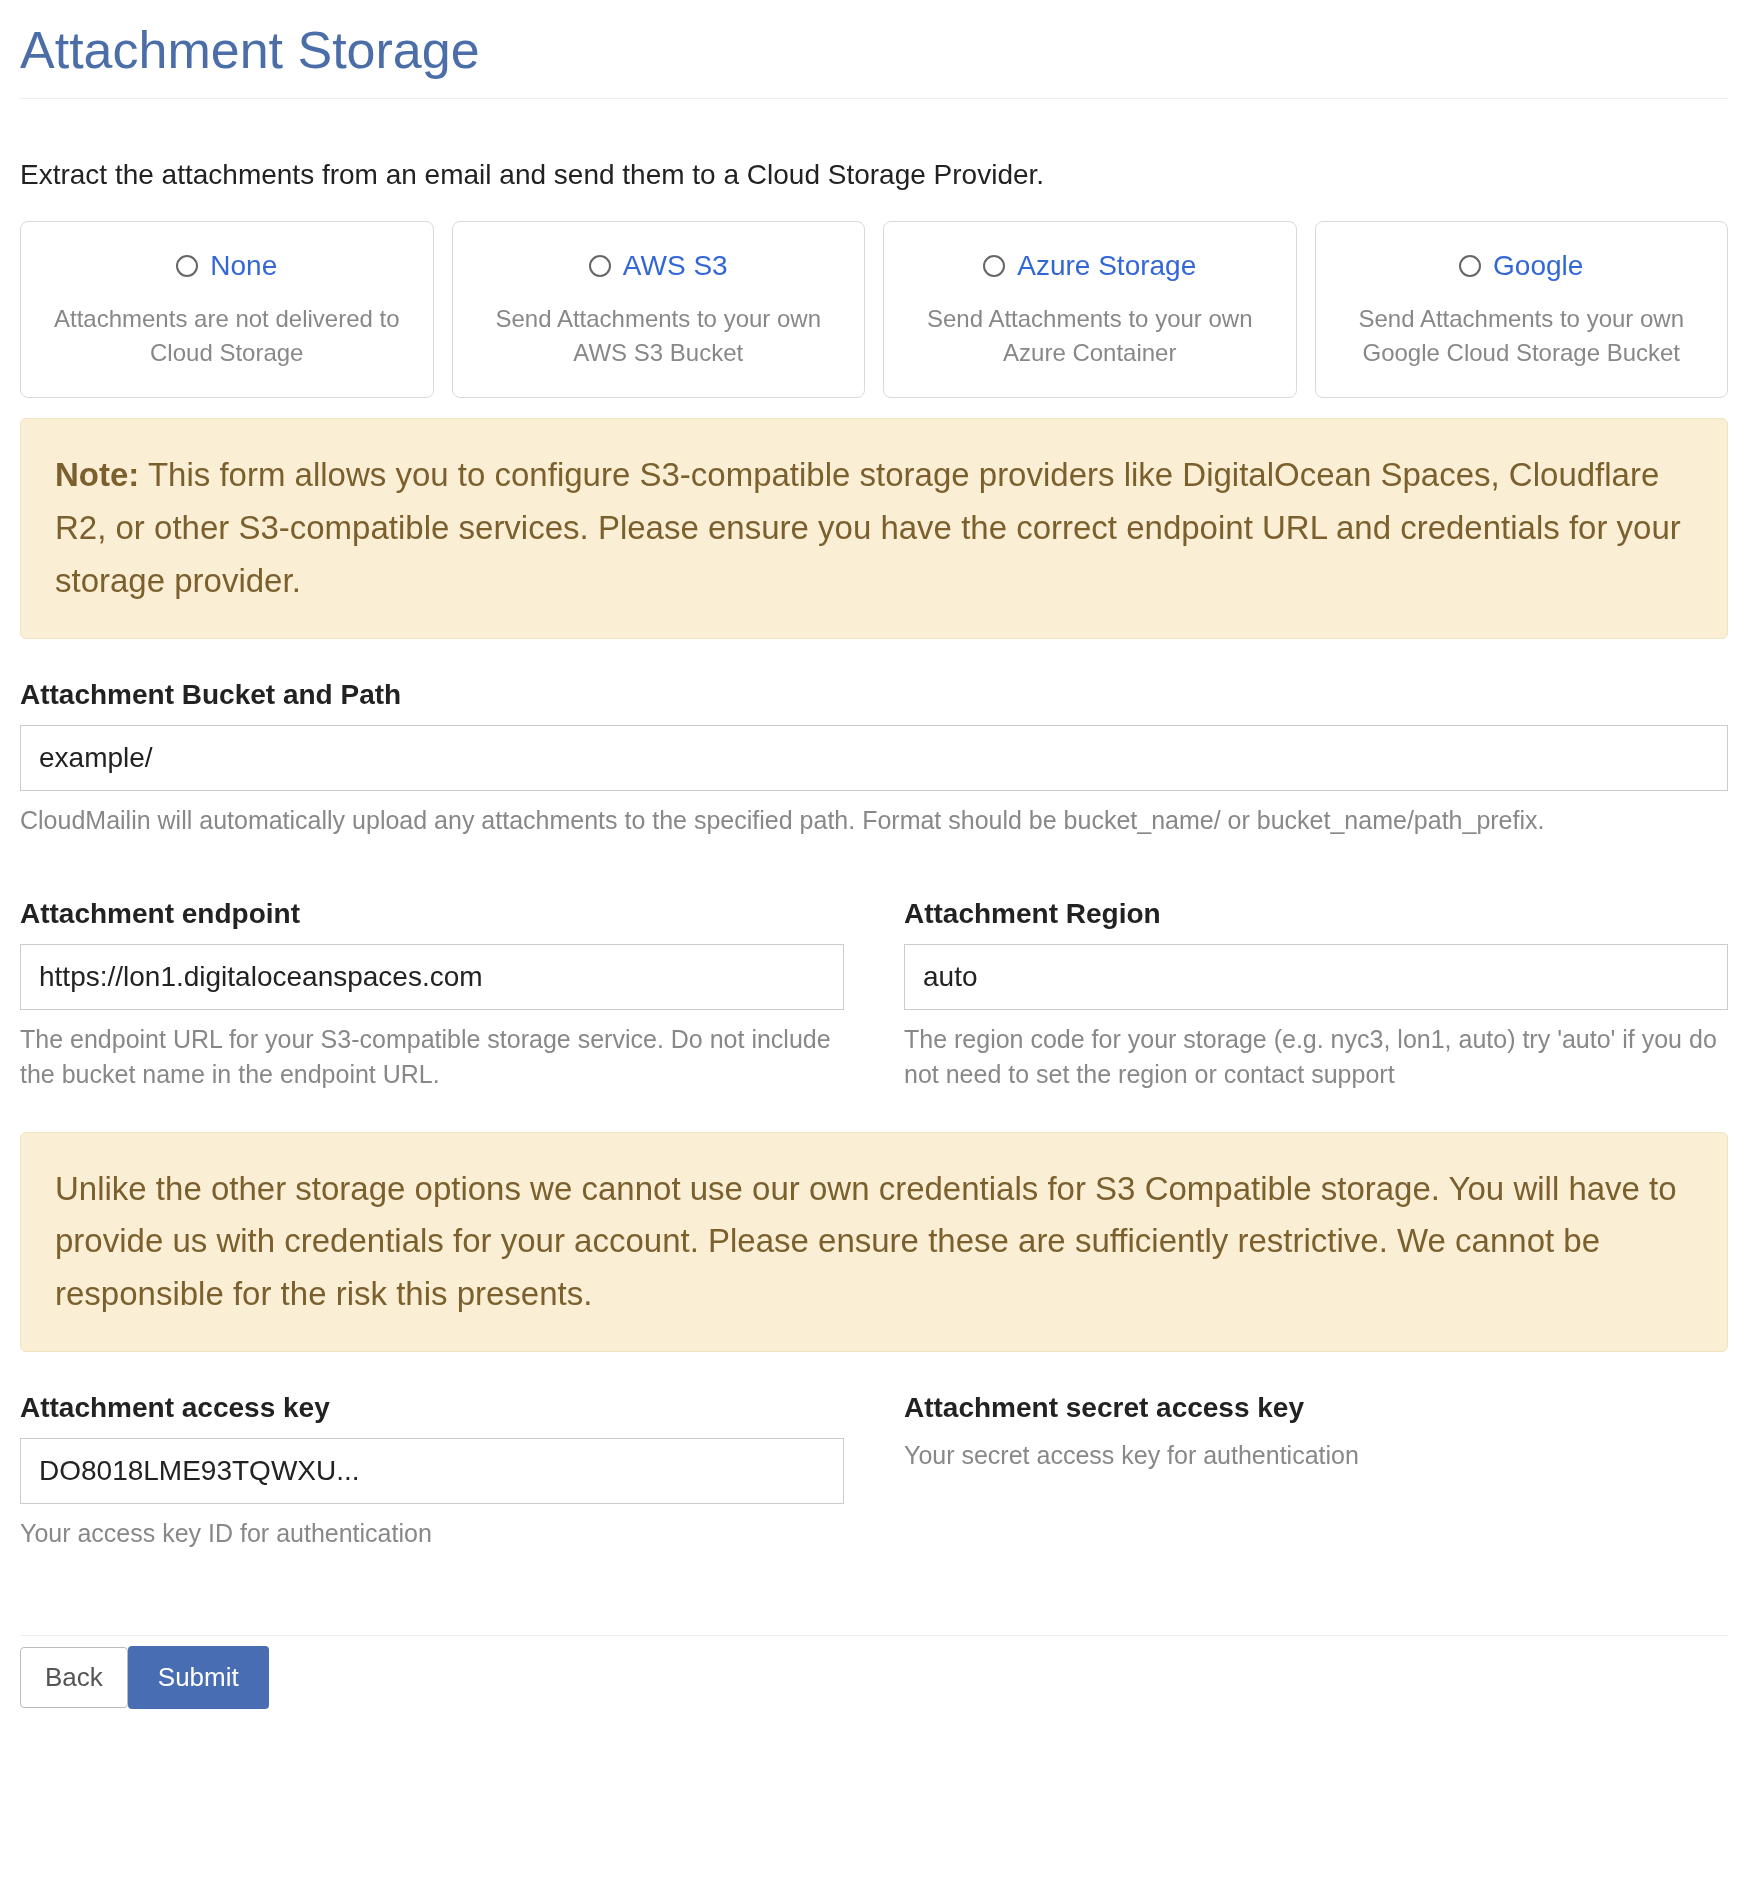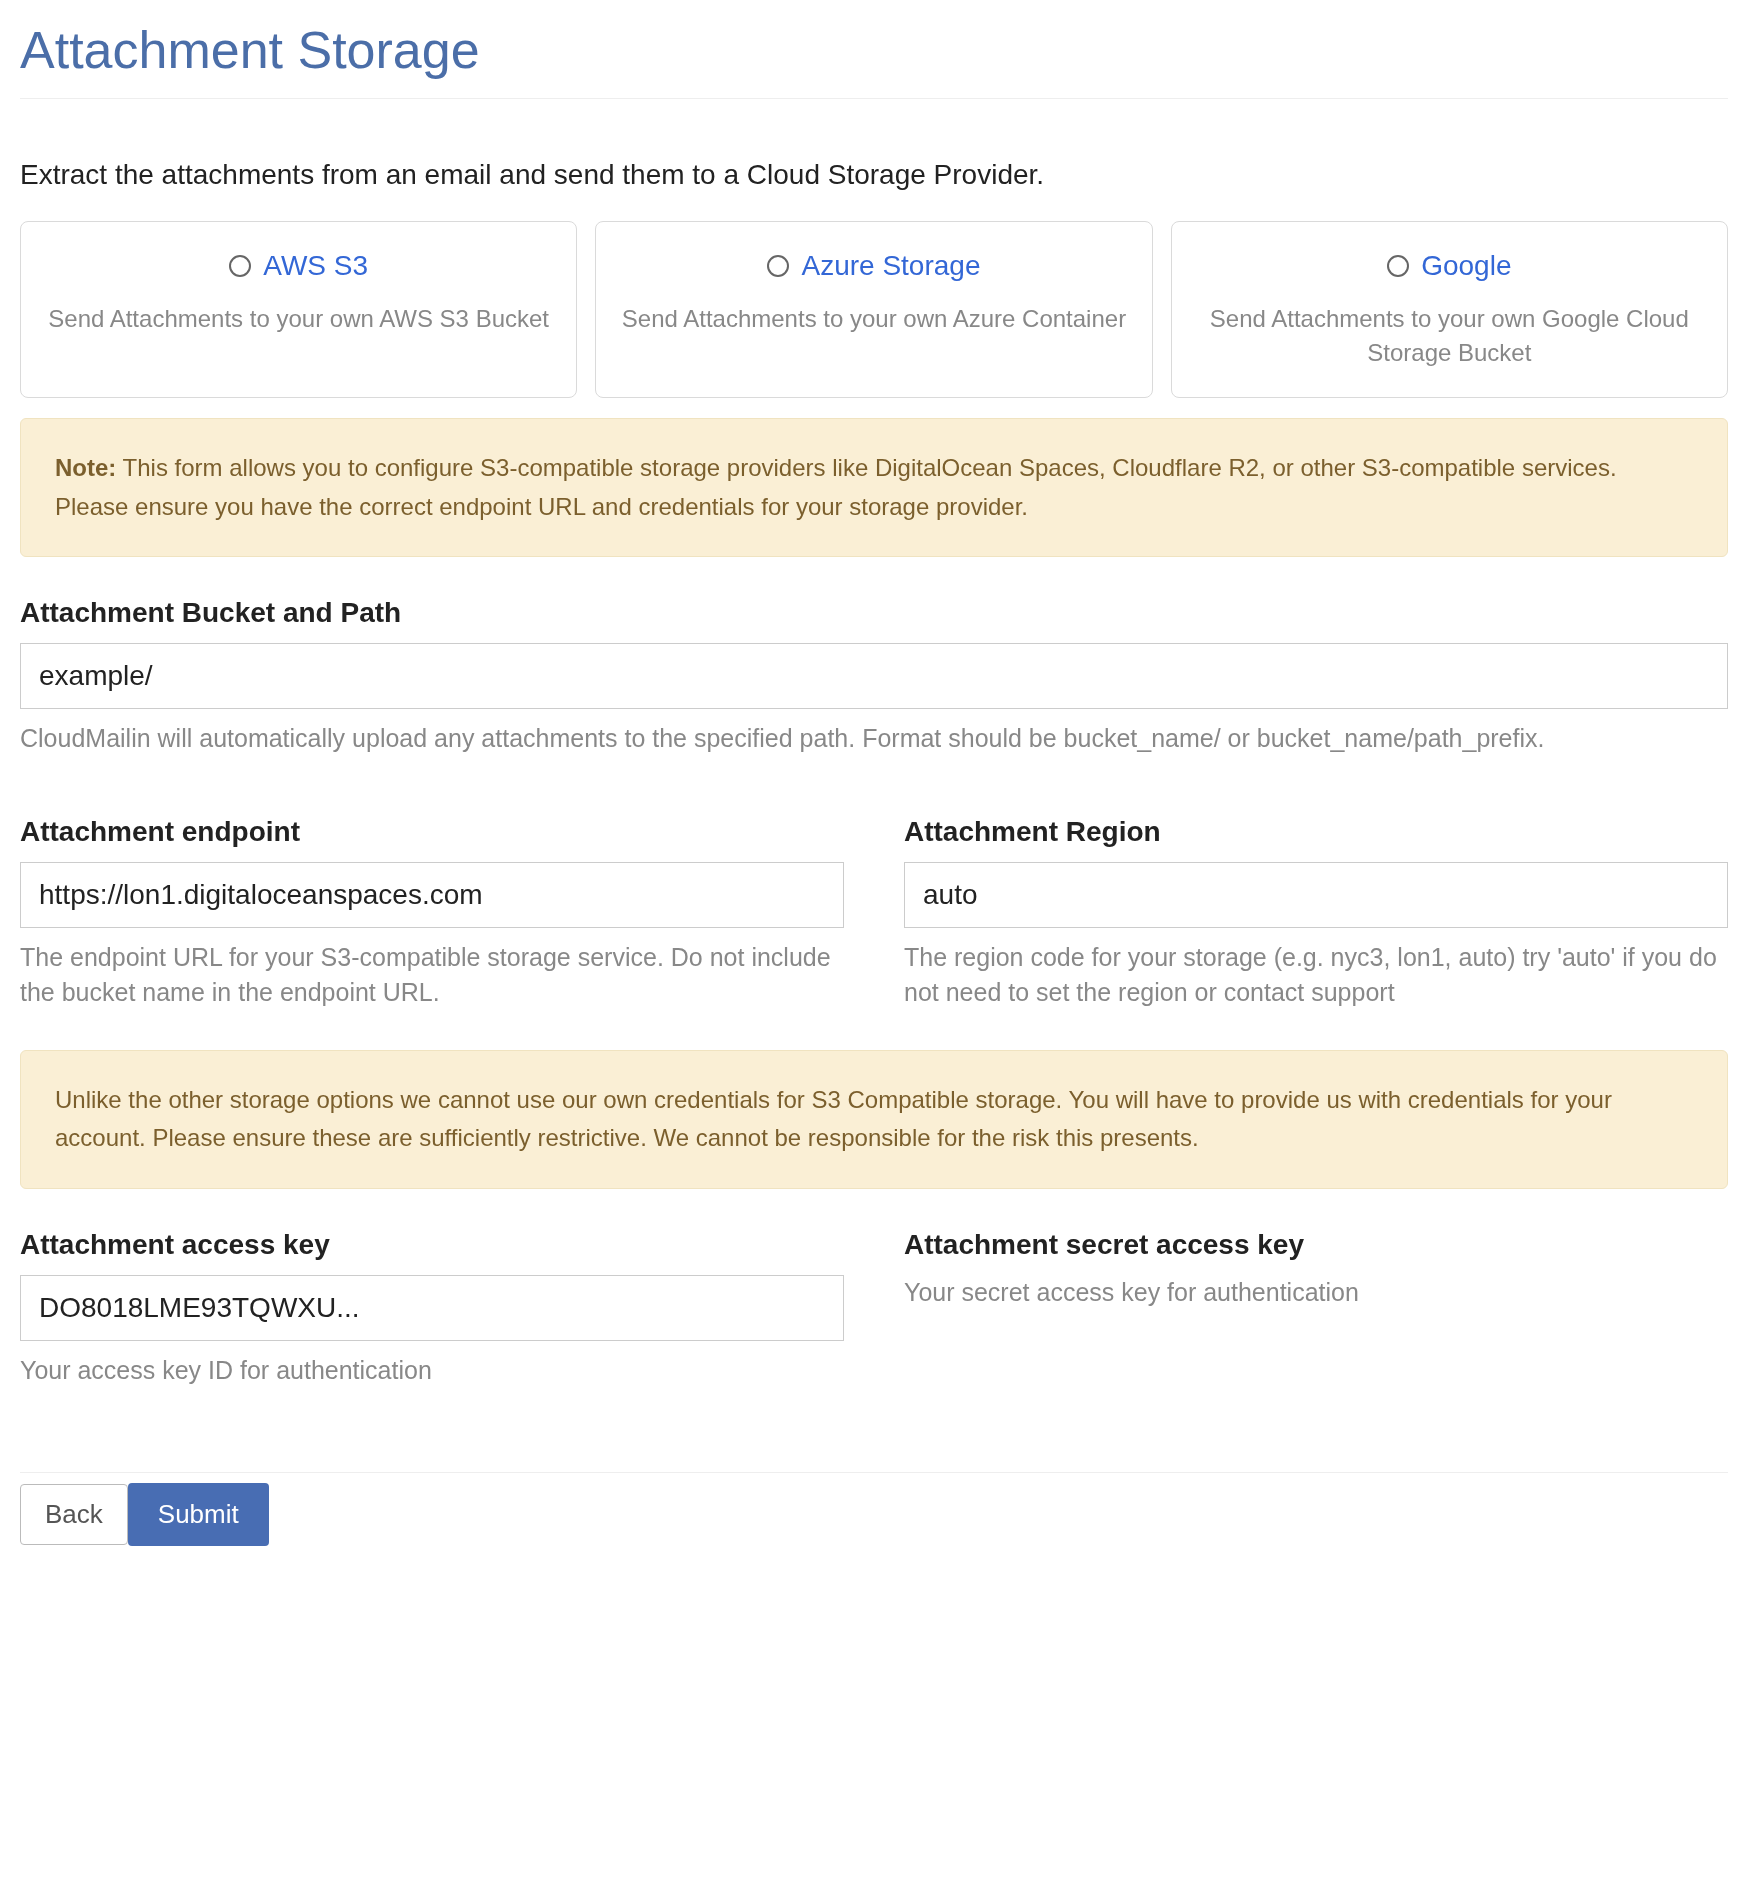--- a/index.html
+++ b/index.html
@@ -81,21 +81,21 @@
     }
     .note-box {
       background: #faefd5;
       border: 1px solid #f0e3c0;
       border-radius: 6px;
       padding: 30px 34px;
       margin-bottom: 40px;
       margin-top: 20px;
     }
     .note-box-text {
-      font-size: 24px;
+      font-size: 33px;
       color: #7b5f2d;
       line-height: 1.6;
     }
     .note-label {
       font-weight: 700;
     }
     .form-field-full {
       margin-bottom: 60px;
     }
     .form-label {
@@ -172,20 +172,27 @@
 <body>
 
 <h1 class="page-title">Attachment Storage</h1>
 
 <p class="description">Extract the attachments from an email and send them to a Cloud Storage Provider.</p>
 
 <div class="provider-options">
   <div class="provider-card">
     <div class="provider-card-header">
       <span class="radio"></span>
+      <span class="provider-card-title">None</span>
+    </div>
+    <div class="provider-card-desc">Attachments are not delivered to Cloud Storage</div>
+  </div>
+  <div class="provider-card">
+    <div class="provider-card-header">
+      <span class="radio"></span>
       <span class="provider-card-title">AWS S3</span>
     </div>
     <div class="provider-card-desc">Send Attachments to your own AWS S3 Bucket</div>
   </div>
   <div class="provider-card">
     <div class="provider-card-header">
       <span class="radio"></span>
       <span class="provider-card-title">Azure Storage</span>
     </div>
     <div class="provider-card-desc">Send Attachments to your own Azure Container</div>

